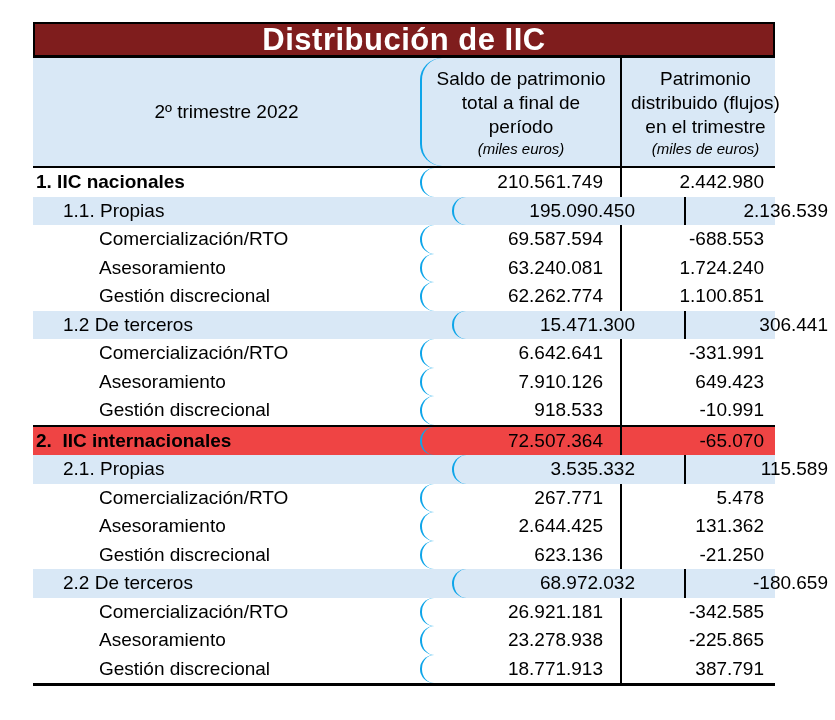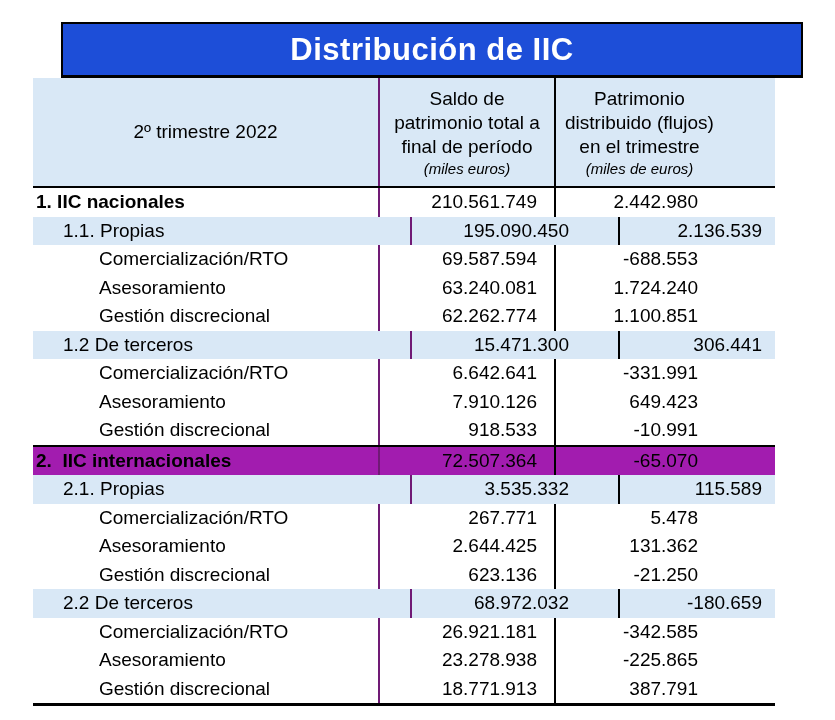--- a/index.html
+++ b/index.html
@@ -13,28 +13,27 @@
   }
   .table-wrap {
     position: absolute;
     left: 33px;
     top: 22px;
     width: 742px;
   }
   .title-bar {
     box-sizing: border-box;
     width: 100%;
-    height: 56px;
-    background: #1d4ed8;
+    height: 36px;
+    background: #7f1d1d;
     border: 2px solid #000000;
     border-bottom-width: 3px;
     display: flex;
     align-items: center;
     justify-content: center;
-    margin-left: 28px;
   }
   .title-bar .title-text {
     color: #ffffff;
     font-size: 31px;
     font-weight: 700;
     letter-spacing: 0.5px;
   }
   .grid {
     box-sizing: border-box;
     width: 100%;
@@ -43,22 +42,22 @@
   .hrow {
     display: flex;
     background: #D9E8F6;
     border-bottom: 2px solid #000000;
     height: 108px;
   }
   .cell {
     box-sizing: border-box;
     flex: 0 0 auto;
   }
-  .c1 { width: 345px; }
-  .c2 { width: 176px; border-left: 2px solid #701a75; }
+  .c1 { width: 387px; }
+  .c2 { width: 200px; border-left: 2px solid #0ea5e9; border-radius: 22px; }
   .c3 { width: 169px; border-left: 2px solid #000000; }
   .hcell {
     display: flex;
     flex-direction: column;
     align-items: center;
     justify-content: center;
     text-align: center;
     font-size: 19px;
     line-height: 24px;
     padding: 2px 6px;
@@ -80,21 +79,21 @@
   }
   .trow .label-cell { padding-left: 3px; }
   .trow.indent1 .label-cell { padding-left: 30px; }
   .trow.indent2 .label-cell { padding-left: 66px; }
   .trow .num-cell { justify-content: flex-end; }
   .trow .c2.num-cell { padding-right: 17px; }
   .trow .c3.num-cell { padding-right: 25px; }
   .trow.bold .label-cell { font-weight: 700; }
   .trow.bg-white   { background: #ffffff; }
   .trow.bg-blue    { background: #D9E8F6; gap: 32px; }
-  .trow.bg-grayblue{ background: #a21caf; text-align: right; }
+  .trow.bg-grayblue{ background: #ef4444; text-align: right; }
   .trow.topline { border-top: 2px solid #000000; }
   .label-text { white-space: pre; }
 </style>
 </head>
 <body>
 
 <div class="table-wrap">
 
   <div class="title-bar">
     <span class="title-text">Distribución de IIC</span>

